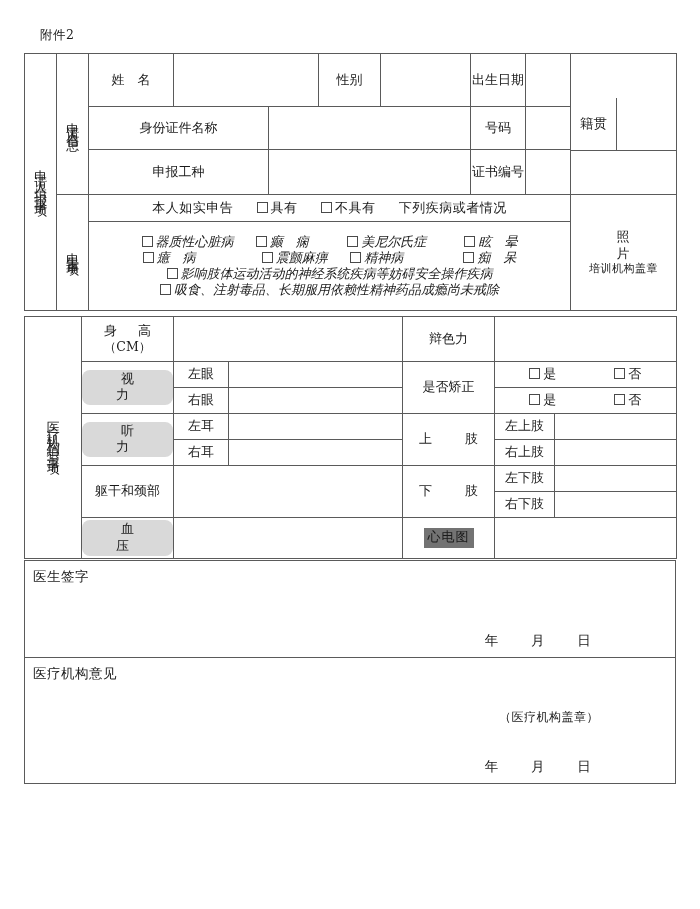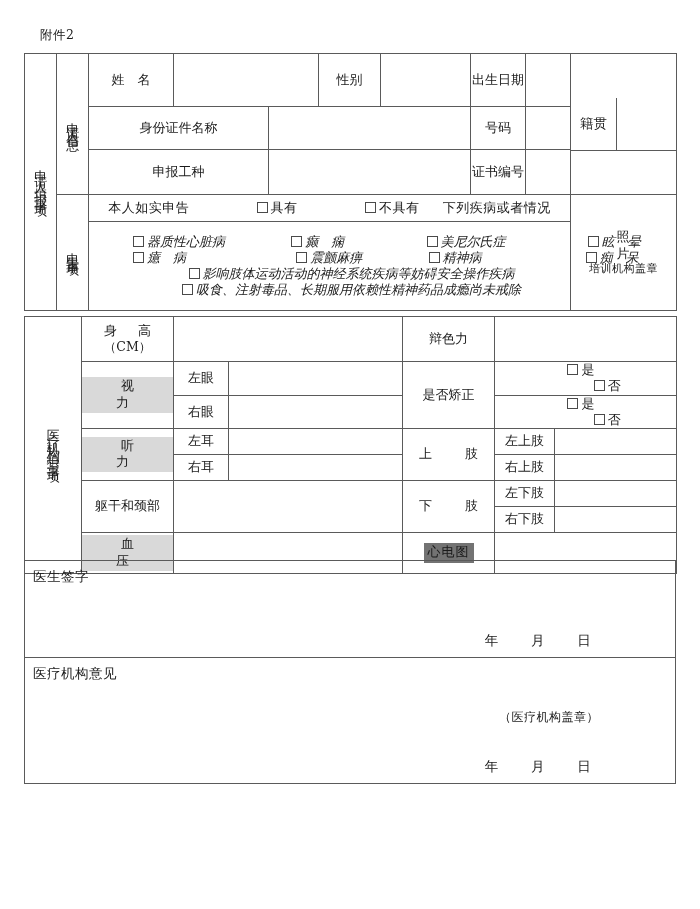--- a/index.html
+++ b/index.html
@@ -89,20 +89,21 @@
     line-height: 1.05;
   }
   .sp2 { letter-spacing: 10px; padding-left: 10px; }
   .sp1 { letter-spacing: 4px; padding-left: 4px; }
   .shade {
     background: #d9d9d9;
     padding: 1px 10px 2px 10px;
     display: inline-block;
     letter-spacing: 10px;
     text-indent: 10px;
+    border-radius: 8px;
   }
   .shade-tight {
     background: #737373;
     padding: 1px 4px 2px 4px;
     display: inline-block;
     letter-spacing: 1px;
   }
 
   
   .declare-head {
@@ -122,21 +123,21 @@
   }
   .cb {
     display: inline-block;
     width: 9px;
     height: 9px;
     border: 1px solid #4a4a4a;
     margin-right: 3px;
     vertical-align: -1px;
     background: #fff;
   }
-  .d-item { display: inline-block; margin-left: 44px; }
+  .d-item { display: inline-block; }
   .gap-a { display: inline-block; width: 14px; }
   .gap-b { display: inline-block; width: 30px; }
 
   
   .photo-cell {
     font-size: 14px;
     line-height: 1.2;
     letter-spacing: 1px;
   }
   .photo-stack {

